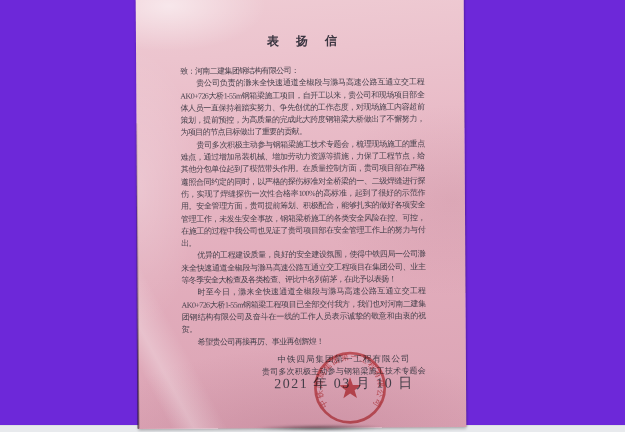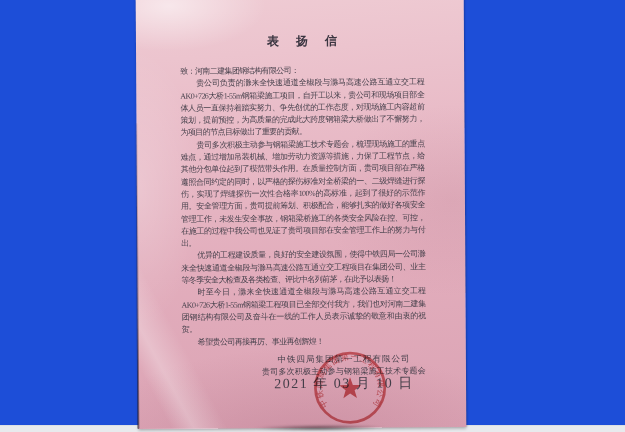--- a/index.html
+++ b/index.html
@@ -5,21 +5,21 @@
   html, body {
     margin: 0; padding: 0;
     width: 625px; height: 432px;
     background: #ffffff;
     overflow: hidden;
     font-family: "Liberation Serif", "DejaVu Serif", serif;
   }
   .stage {
     position: relative;
     width: 625px; height: 432px;
-    background: #1d4ed8;
+    background: #6d28d9;
     overflow: hidden;
   }
   
   .bottom-strip {
     position: absolute; left: 0; right: 0; bottom: 0; height: 6px;
     background: #e8eaed;
     border-top: 1px solid #dcdfe3;
   }
   
   .paper {

